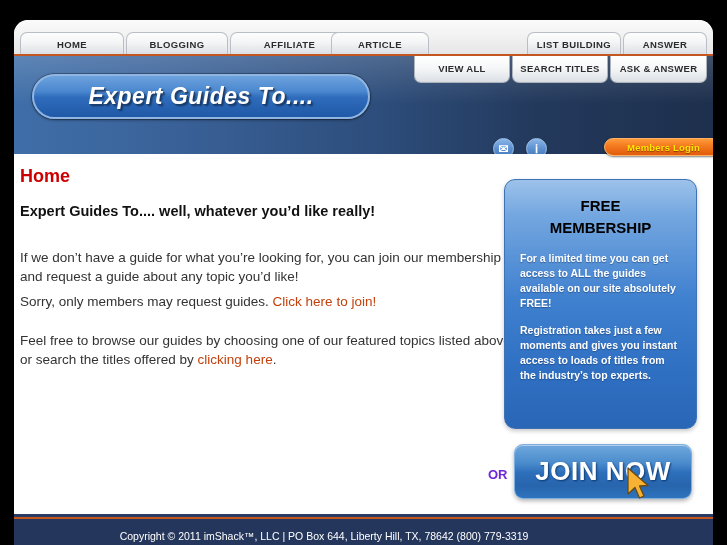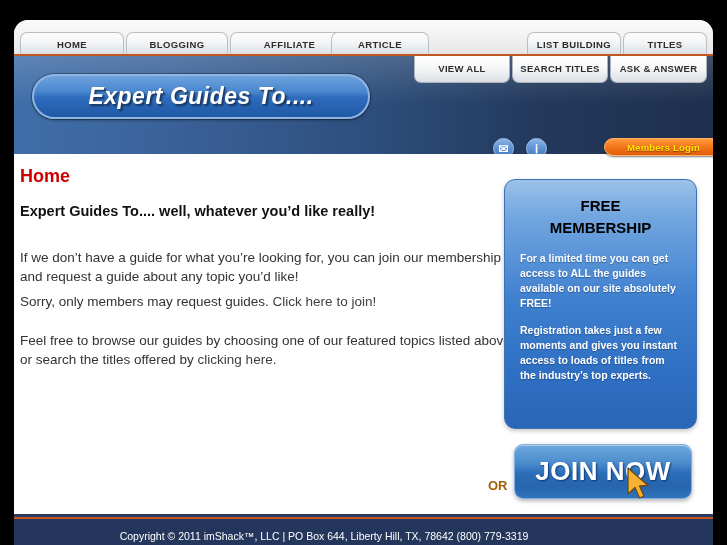--- a/index.html
+++ b/index.html
@@ -181,21 +181,21 @@
     position: absolute;
     left: 6px;
     width: 505px;
     font-size: 13.5px;
     color: #333333;
     line-height: 19px;
   }
   #para1 { top: 94px; }
   #para2 { top: 138px; }
   #para3 { top: 177px; }
-  .link { color: #404040; text-decoration: none; }
+  .link { color: #c2410c; text-decoration: none; }
 
   
   #promo {
     position: absolute;
     left: 490px; top: 25px;
     width: 193px; height: 250px;
     border-radius: 11px;
     background: linear-gradient(to bottom, #9dc2ea 0%, #74a7e0 14%, #3f80cf 48%, #2f6fc2 78%, #2a66b6 100%);
     border: 1px solid #3e72b4;
     box-shadow: 0 2px 4px rgba(0,0,0,0.22);
@@ -215,24 +215,24 @@
     font-weight: bold;
     color: #ffffff;
     line-height: 15px;
     margin-bottom: 12px;
     text-shadow: 0 1px 1px rgba(20,50,100,0.5);
   }
 
   
   #or-label {
     position: absolute;
-    left: 474px; top: 324px;
+    left: 474px; top: 313px;
     font-size: 13px;
     font-weight: bold;
-    color: #a16207;
+    color: #6d28d9;
   }
 
   
   #join-now {
     position: absolute;
     left: 500px; top: 290px;
     width: 178px; height: 55px;
     border-radius: 9px;
     background: linear-gradient(to bottom, #6fa8dd 0%, #4b8ccd 34%, #2d6fbb 52%, #2765ad 76%, #2f73bd 100%);
     border: 1px solid #7fb0e0;
@@ -297,21 +297,21 @@
         <div class="tab" style="left: 317px; width: 98px;">
           <span>ARTICLE</span>
         </div>
         <div class="tab" style="left: 414px; width: 94px; margin-top: 42px;">
           <span>PAY PER CLICK</span>
         </div>
         <div class="tab" style="left: 513px; width: 94px;">
           <span>LIST BUILDING</span>
         </div>
         <div class="tab" style="left: 609px; width: 84px;">
-          <span>TITLES</span>
+          <span>ANSWER</span>
         </div>
       </div>
     <div id="orange-rule"></div>
 
     <div id="header">
       <div id="header-sheen"></div>
 
       <div id="logo">
         <span id="logo-text">Expert Guides To....</span>
       </div>

